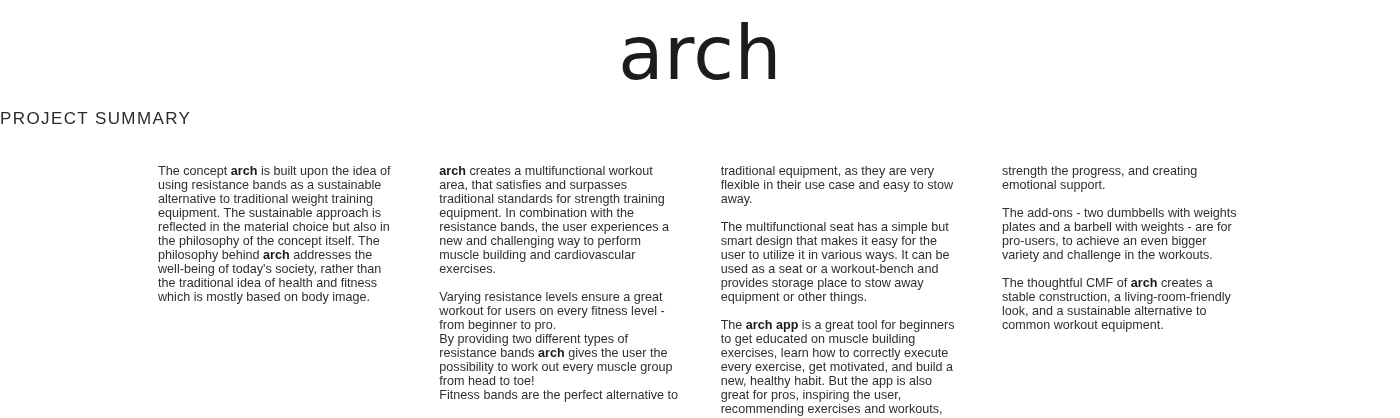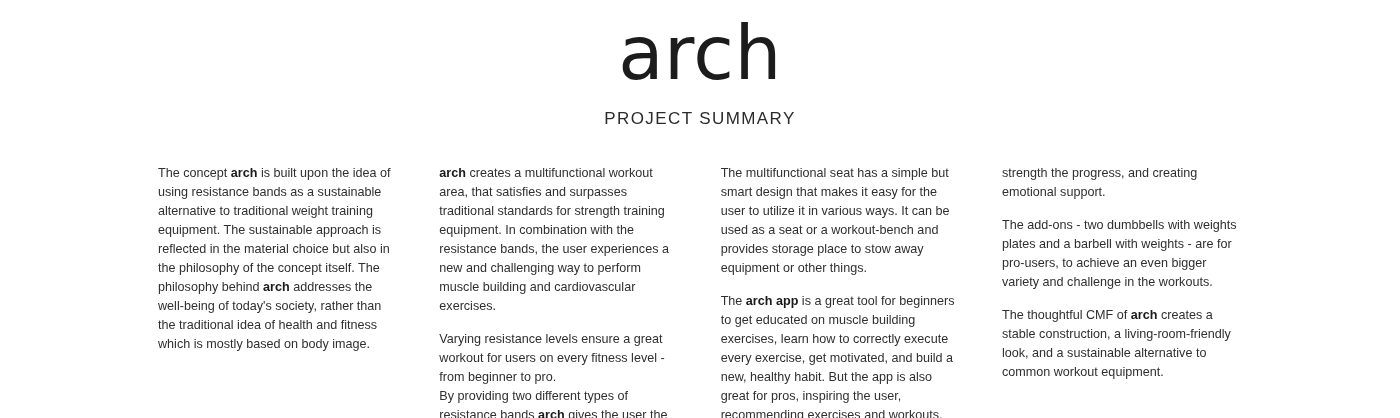--- a/index.html
+++ b/index.html
@@ -24,41 +24,41 @@
     text-align: center;
     font-family: "DejaVu Sans", sans-serif;
     font-size: 74px;
     line-height: 74px;
     font-weight: 400;
     letter-spacing: 0.5px;
     color: #1c1c1c;
     padding-top: 16px;
   }
   .subtitle {
-    text-align: center;
+    text-align: left;
     font-family: "Liberation Sans", sans-serif;
     font-size: 17px;
     letter-spacing: 1.4px;
     color: #2b2b2b;
     margin-top: 19px;
     font-weight: 400;
   }
   .columns {
     position: absolute;
     top: 164px;
     left: 158px;
     width: 1084px;
     display: flex;
     justify-content: space-between;
     align-items: flex-start;
   }
   .col {
     width: 240px;
     font-size: 12.6px;
-    line-height: 19px;
+    line-height: 14px;
     color: #2f2f2f;
   }
   .col p {
     margin: 0 0 14px 0;
   }
   .col p.tight {
     margin-bottom: 0;
   }
   .col p:last-child {
     margin-bottom: 0;
@@ -80,20 +80,21 @@
     <div class="col">
         <p>The concept <b>arch</b> is built upon the idea of using resistance bands as a sustainable alternative to traditional weight training equipment. The sustainable approach is reflected in the material choice but also in the philosophy of the concept itself. The philosophy behind <b>arch</b> addresses the well-being of today's society, rather than the traditional idea of health and fitness which is mostly based on body image.</p>
       </div>
     <div class="col">
         <p><b>arch</b> creates a multifunctional workout area, that satisfies and surpasses traditional standards for strength training equipment. In combination with the resistance bands, the user experiences a new and challenging way to perform muscle building and cardiovascular exercises.</p>
         <p class="tight">Varying resistance levels ensure a great workout for users on every fitness level - from beginner to pro.</p>
         <p class="tight">By providing two different types of resistance bands <b>arch</b> gives the user the possibility to work out every muscle group from head to toe!</p>
         <p>Fitness bands are the perfect alternative to</p>
       </div>
     <div class="col">
+        <p>traditional equipment, as they are very flexible in their use case and easy to stow away.</p>
         <p>The multifunctional seat has a simple but smart design that makes it easy for the user to utilize it in various ways. It can be used as a seat or a workout-bench and provides storage place to stow away equipment or other things.</p>
         <p>The <b>arch app</b> is a great tool for beginners to get educated on muscle building exercises, learn how to correctly execute every exercise, get motivated, and build a new, healthy habit. But the app is also great for pros, inspiring the user, recommending exercises and workouts,</p>
       </div>
     <div class="col">
         <p>strength the progress, and creating emotional support.</p>
         <p>The add-ons - two dumbbells with weights plates and a barbell with weights - are for pro-users, to achieve an even bigger variety and challenge in the workouts.</p>
         <p>The thoughtful CMF of <b>arch</b> creates a stable construction, a living-room-friendly look, and a sustainable alternative to common workout equipment.</p>
       </div>
   </div>
 

